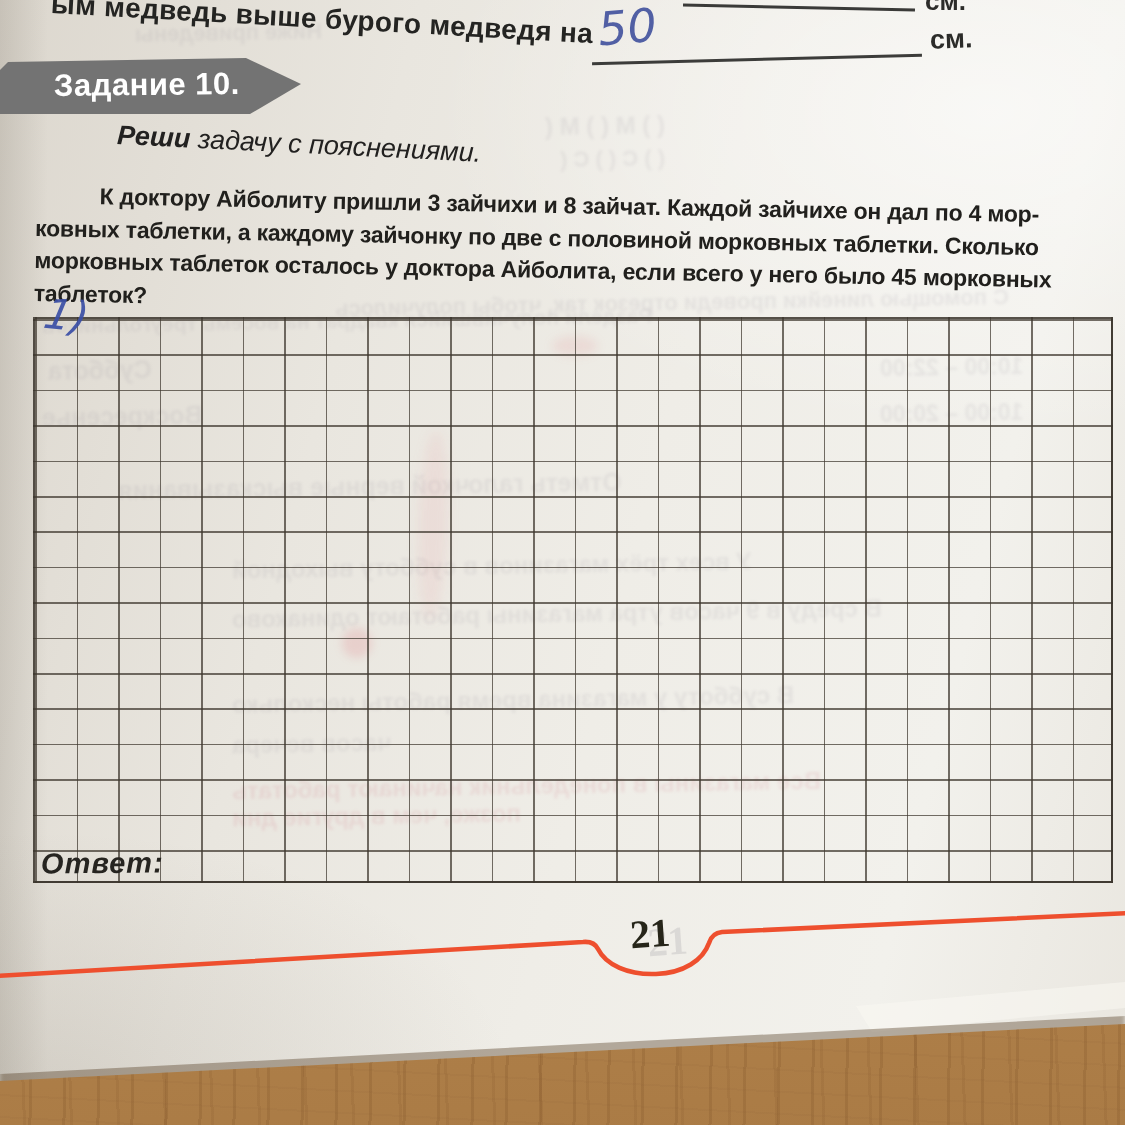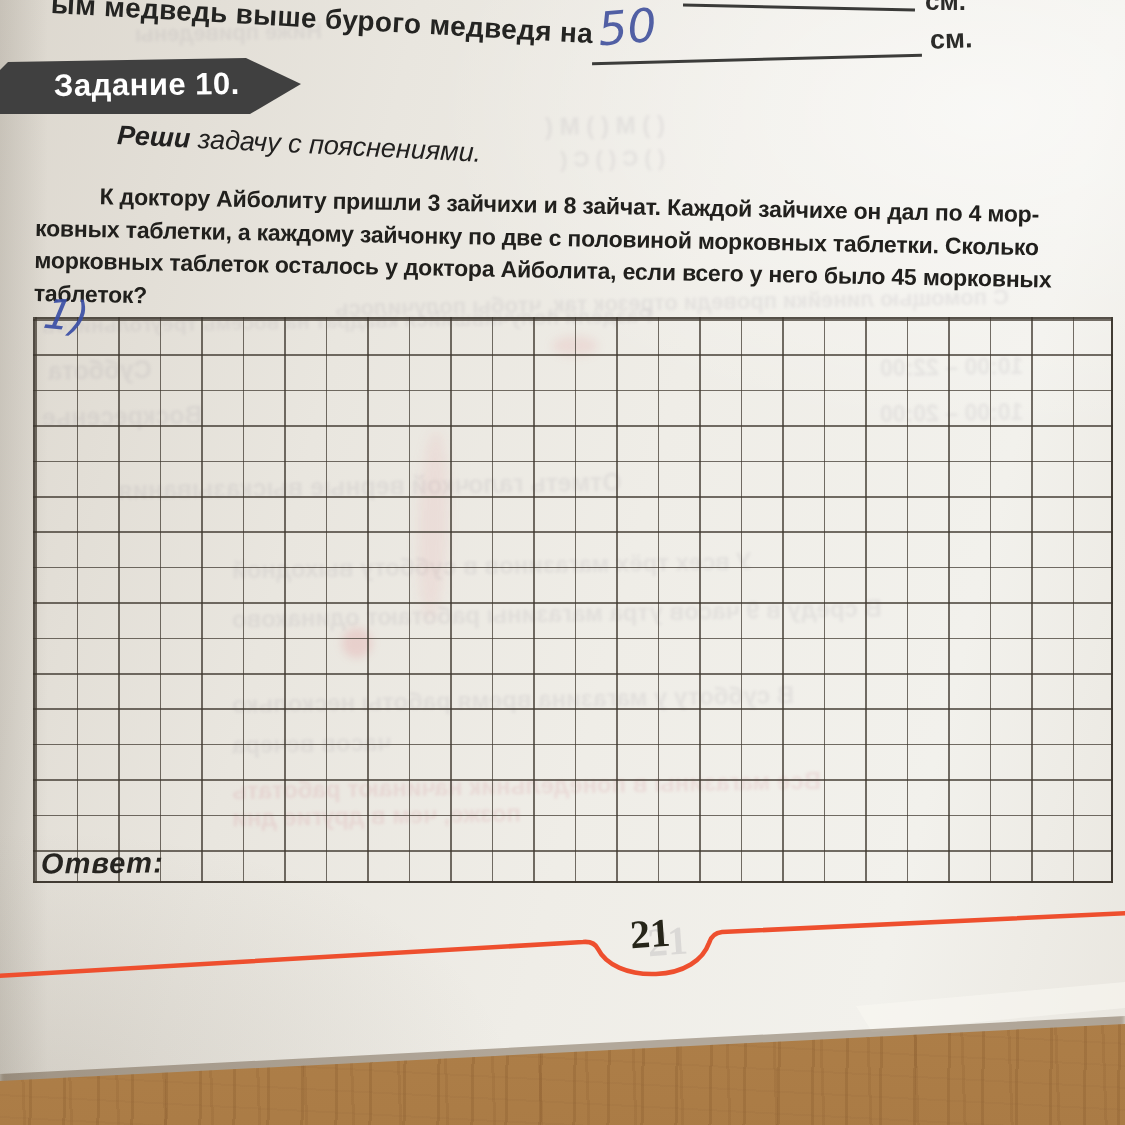--- a/index.html
+++ b/index.html
@@ -49,21 +49,21 @@
   .top-line-text{position:absolute;left:52px;top:-12px;font-weight:700;font-size:28px;color:#242422;
                  transform:rotate(3.2deg);transform-origin:left top;white-space:nowrap;letter-spacing:.3px;}
   .hand-50{position:absolute;left:598px;top:0px;font-family:"DejaVu Sans",sans-serif;font-style:italic;
            font-size:46px;color:#44549f;transform:rotate(-5deg);opacity:.92;}
   .blank-under{position:absolute;left:592px;top:58px;width:330px;height:3px;background:#3c3c3a;
                transform:rotate(-1.5deg);}
   .unit-cm{position:absolute;left:930px;top:24px;font-weight:700;font-size:27px;color:#2c2c2a;
            transform:rotate(-2deg);}
 
   
-  .banner{position:absolute;left:0;top:58px;width:302px;height:56px;background:#404040;
+  .banner{position:absolute;left:0;top:58px;width:302px;height:56px;background:#737373;
           clip-path:polygon(0px 12px,8px 4px,246px 0px,301px 26px,250px 56px,0px 56px);}
   .banner-label{position:absolute;left:54px;top:9px;color:#ffffff;font-weight:700;font-size:31px;
                 letter-spacing:.5px;transform:rotate(-.6deg);white-space:nowrap;}
 
   
   .instruction{position:absolute;left:118px;top:120px;font-style:italic;font-size:27px;color:#222120;
                transform:rotate(2.8deg);transform-origin:left top;white-space:nowrap;}
   .instruction .lead{font-weight:700;}
   .problem{position:absolute;left:36px;top:179px;width:1090px;font-size:23px;line-height:32.5px;
            font-weight:700;color:#21201d;letter-spacing:-.2px;transform:rotate(1.1deg);

